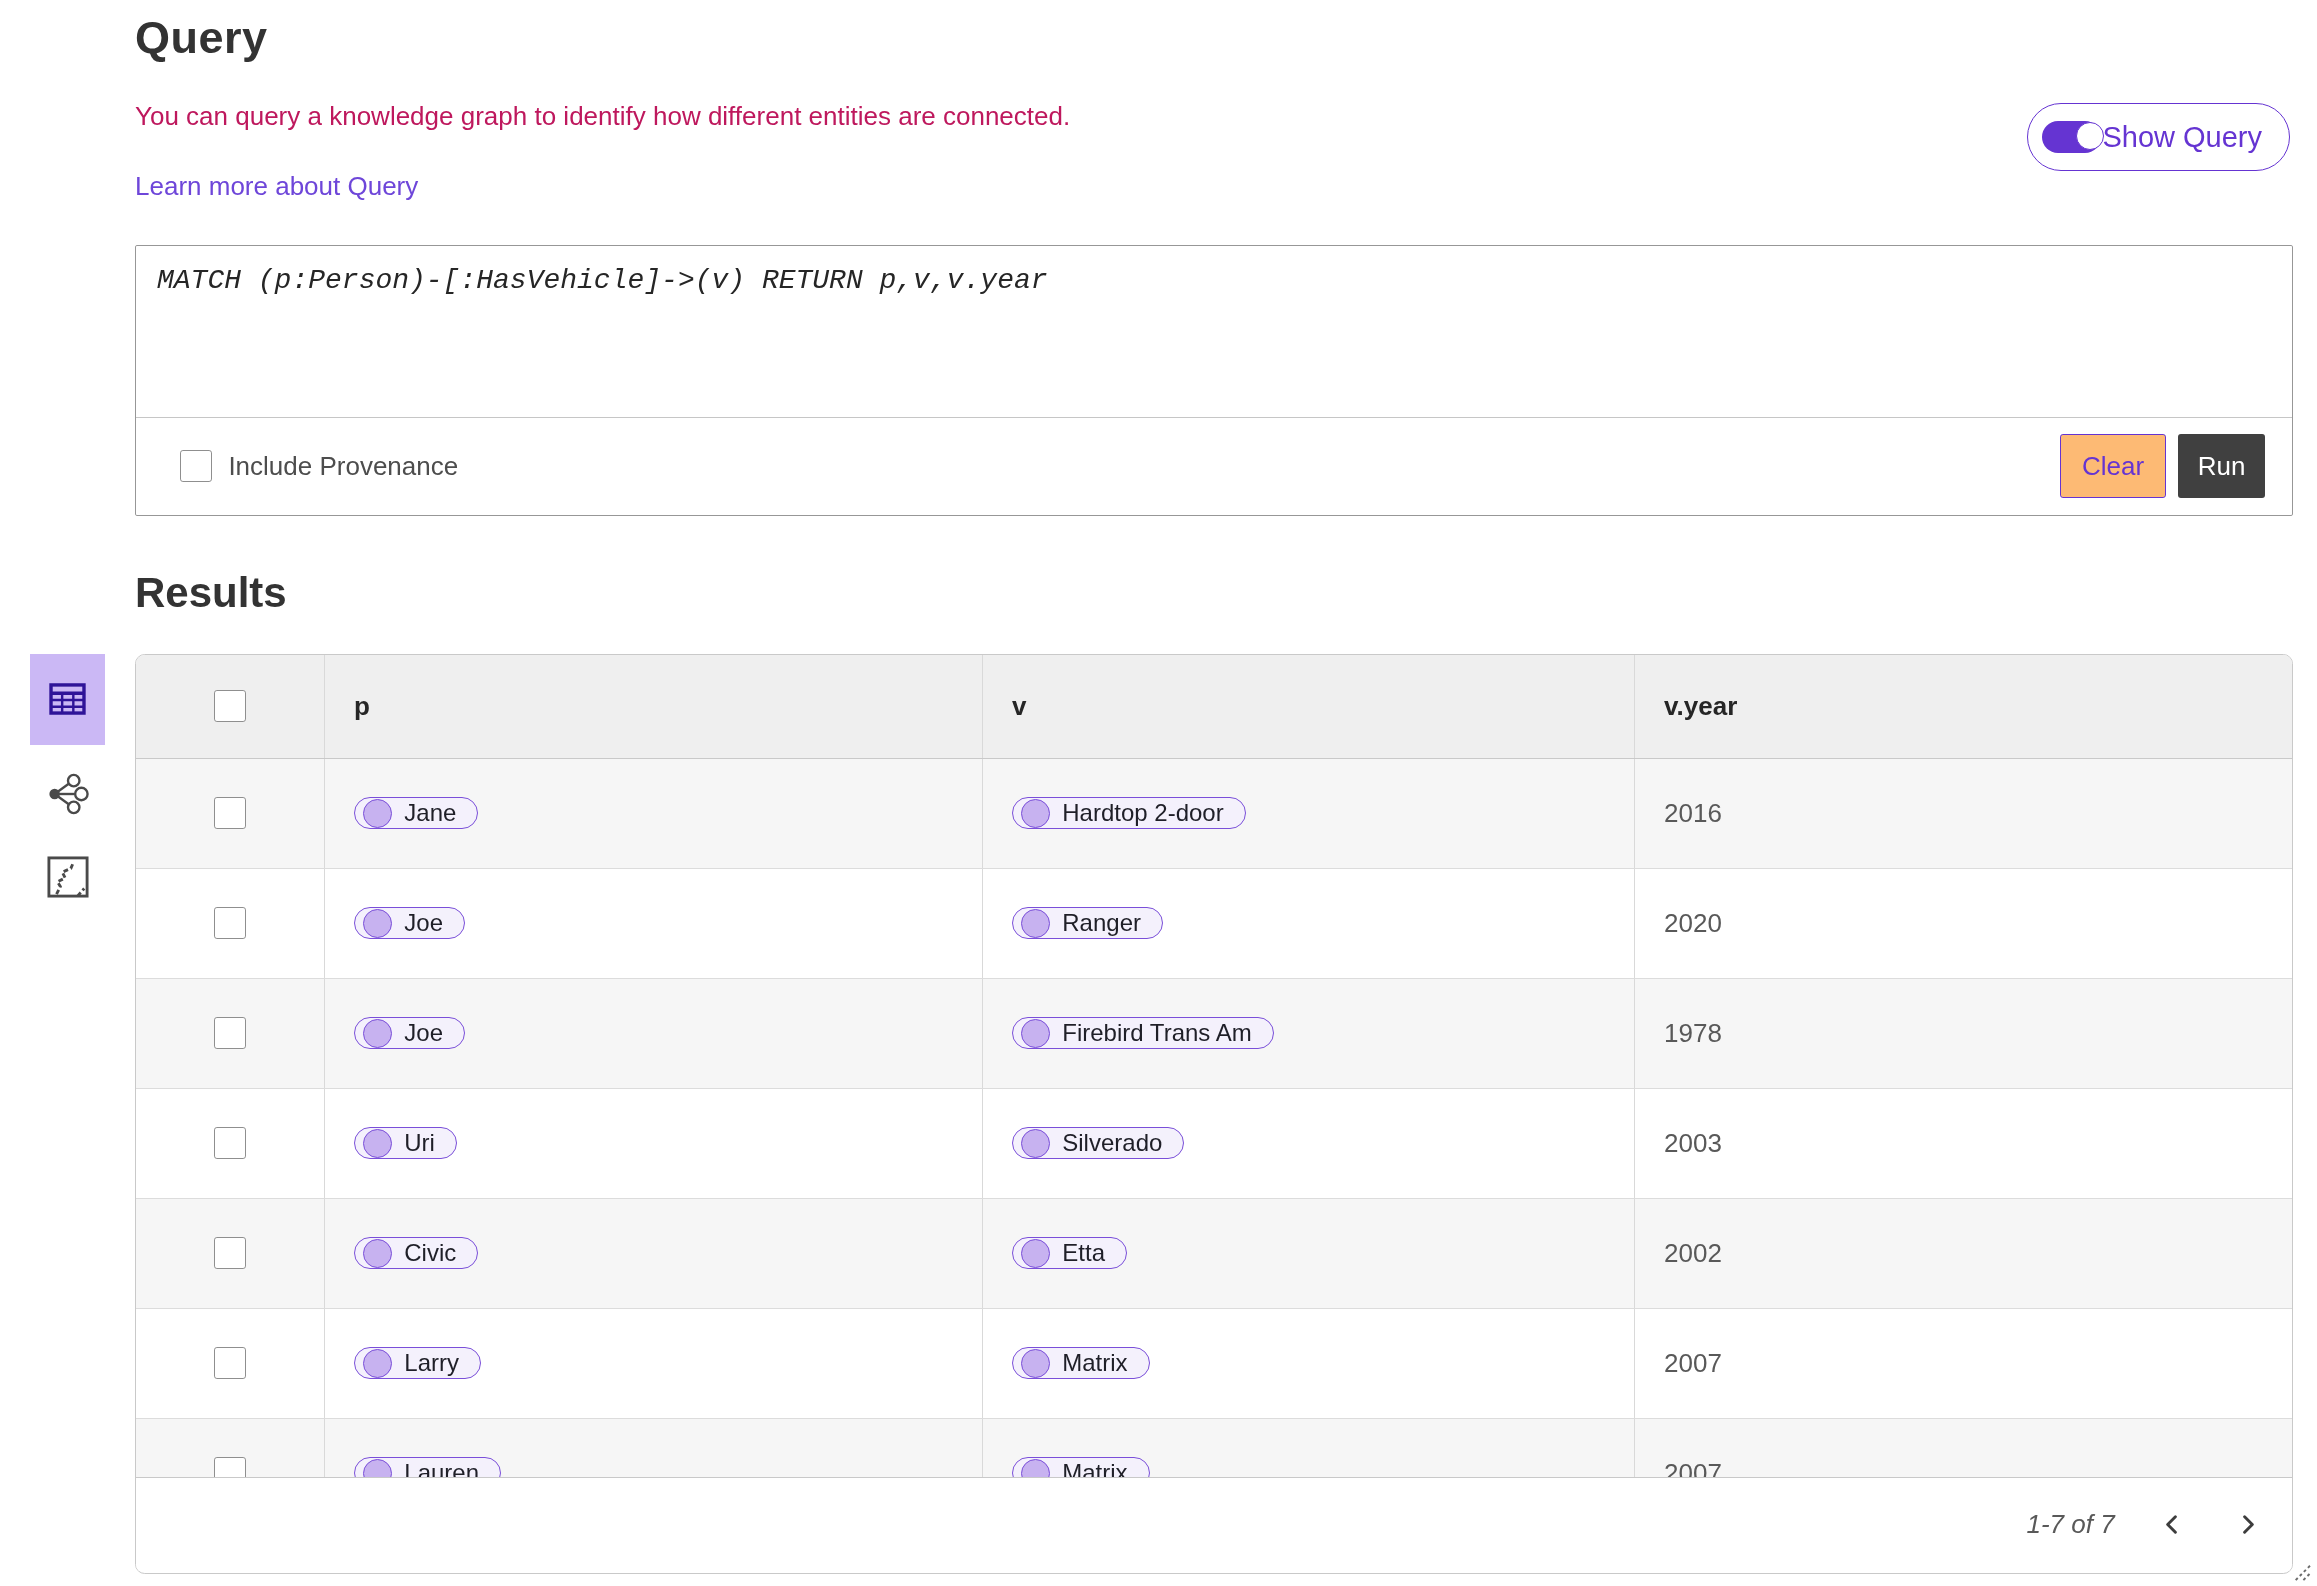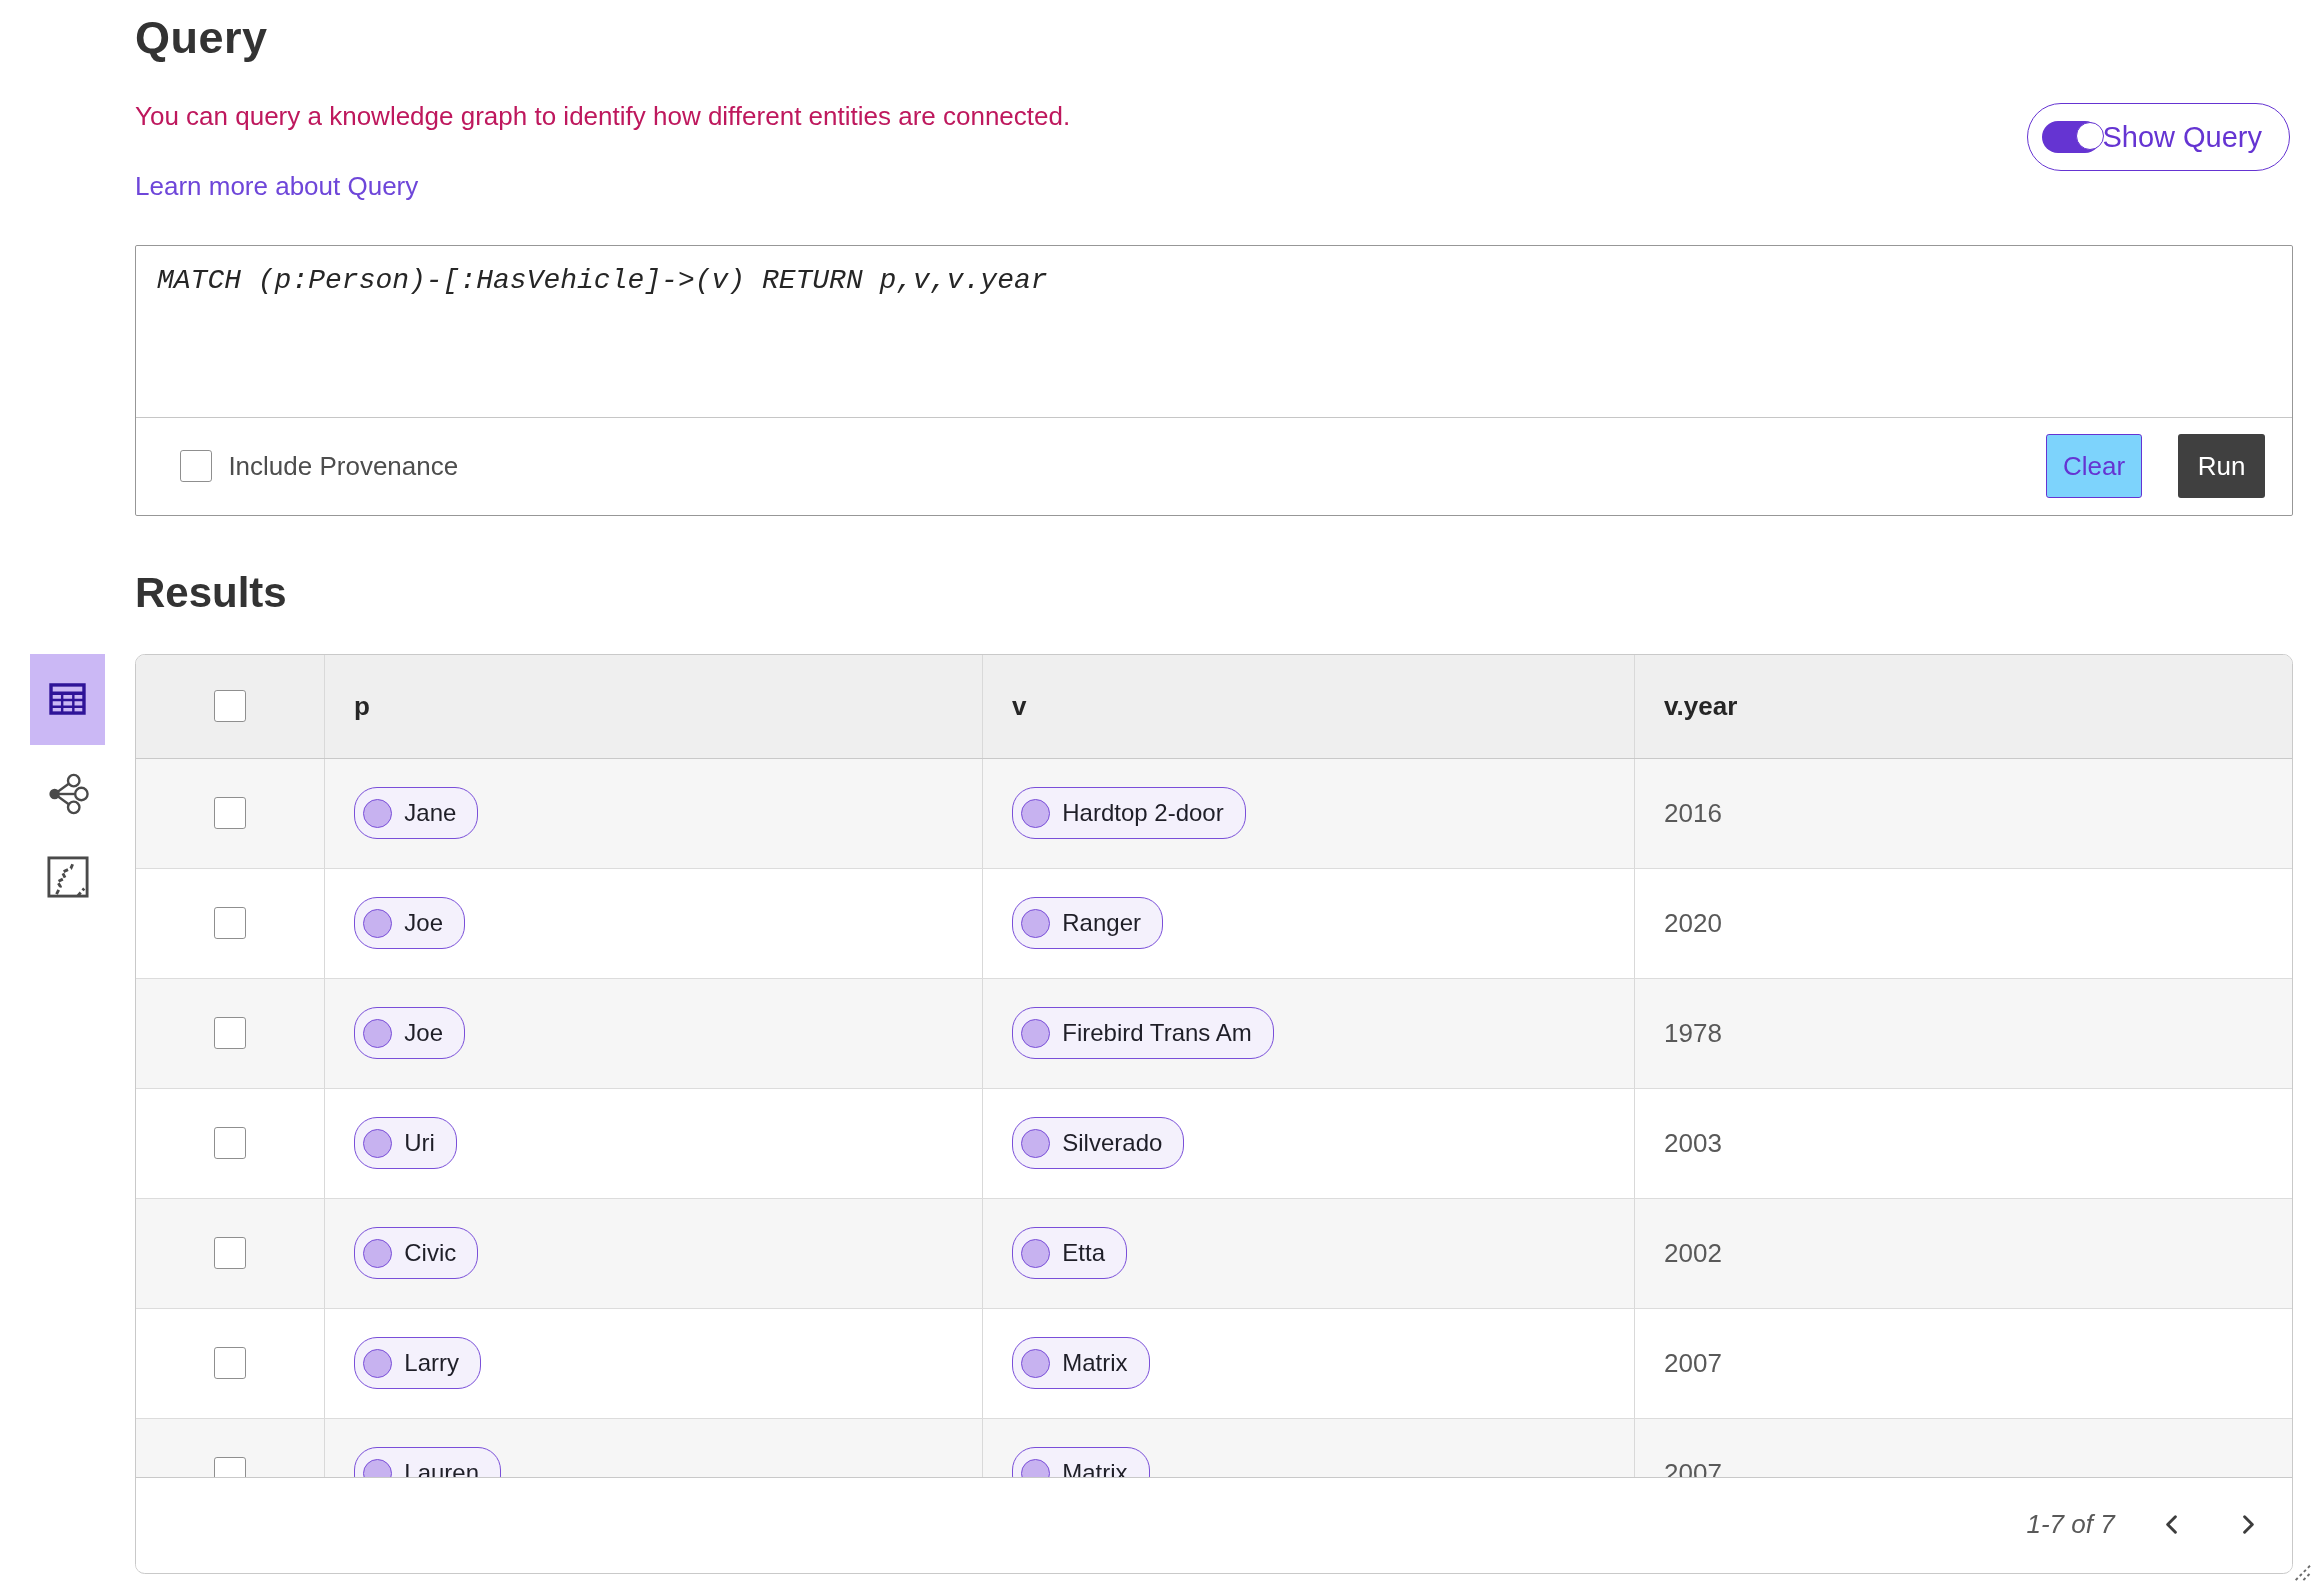--- a/index.html
+++ b/index.html
@@ -25,21 +25,21 @@
   .query-editor { position:relative; height:172px; padding:19.3px 23px 0 21px;
     font-family:"Liberation Mono","DejaVu Sans Mono",monospace; font-size:28px; color:#262626;
     white-space:pre-wrap; border-bottom:1.9px solid #c6c6c6;font-style:italic; }
   .resize-handle { position:absolute; right:3.9px; bottom:3.9px; }
   .query-actions { height:97px; display:flex; align-items:center; padding:0 27px 0 44px; }
   .checkbox { display:inline-block; width:32px; height:32px; background:#fff; border:1.9px solid #8f8f8f; border-radius:2.9px; }
   .prov-label { margin-left:16.4px; font-size:26px; color:#4d4d4d; }
   .spacer { flex:1; }
   .btn { display:flex; align-items:center; justify-content:center; height:64px; font-size:26px;
     border-radius:2.9px; cursor:pointer; font-family:inherit; }
-  .btn-clear { width:96px; background:#7dd3fc; border:1.9px solid #6534d2; color:#6534d2; margin-right:36px; }
+  .btn-clear { width:106px; background:#fdba74; border:1.9px solid #6534d2; color:#6534d2; margin-right:12px; }
   .btn-run { width:87px; background:#404040; border:none; color:#ffffff; }
 
   h2.results-title { margin-top:53px; font-size:42px; font-weight:700; color:#333333; }
 
   
   .results-area { display:flex; margin-top:37px; }
   .view-rail { width:135px; flex:0 0 135px; padding-left:30px; }
   .view-tile { width:75px; height:91px; display:flex; align-items:center; justify-content:center; cursor:pointer; background:transparent; border:none; }
   .view-tile.selected { background:#cbb8f5; }
   .view-tile.small { height:68px; margin-top:15.4px; }
@@ -51,21 +51,21 @@
   .t-header .cell { display:flex; align-items:center; font-size:26px; font-weight:700; color:#262626; }
   .cell { padding-left:29px; }
   .cell.cell-check { padding-left:0; justify-content:center; display:flex; align-items:center; }
   .cell:nth-child(2), .cell:nth-child(3), .cell:nth-child(4) { border-left:1.9px solid #d9d9d9; }
   .t-body { height:718px; overflow:hidden; }
   .t-row { height:110px; border-bottom:1.9px solid #dcdcdc; background:#ffffff; }
   .t-row.alt { background:#f6f6f6; }
   .t-row .cell { display:flex; align-items:center; }
   .year-cell { font-size:26px; color:#595959; }
 
-  .pill { display:inline-flex; align-items:center; height:52px; border:1.9px solid #7a4fd9; border-radius:23px;
+  .pill { display:inline-flex; align-items:center; height:32px; border:1.9px solid #7a4fd9; border-radius:23px;
     background:#f4f1fc; padding:0 21px 0 7.7px; gap:12.6px; cursor:pointer; }
   .pill-circle { width:29px; height:29px; border-radius:50%; background:#c7b2f0; border:1.9px solid #7a4fd9; }
   .pill-label { font-size:24px; color:#1f1f28; white-space:nowrap; }
 
   .t-footer { height:94px; border-top:1.9px solid #c9c9c9; background:#fff; display:flex; align-items:center;
     justify-content:flex-end; padding-right:17.4px;font-style:italic; }
   .range-label { font-size:26px; color:#595959; margin-right:31px; }
   .page-btn { width:54px; height:54px; background:transparent; border:none; display:flex; align-items:center;
     justify-content:center; cursor:pointer; margin-right:21px; }
   .page-btn:last-child { margin-right:0; }

